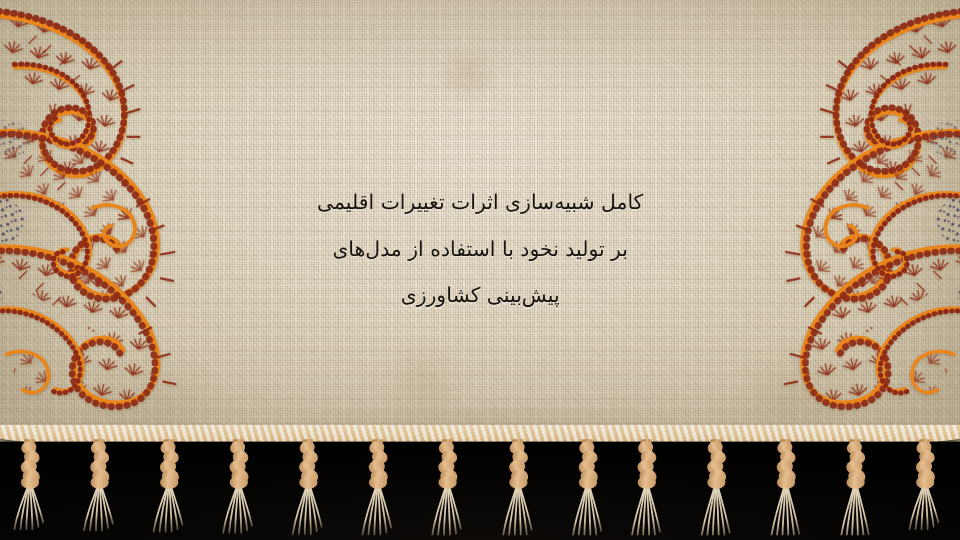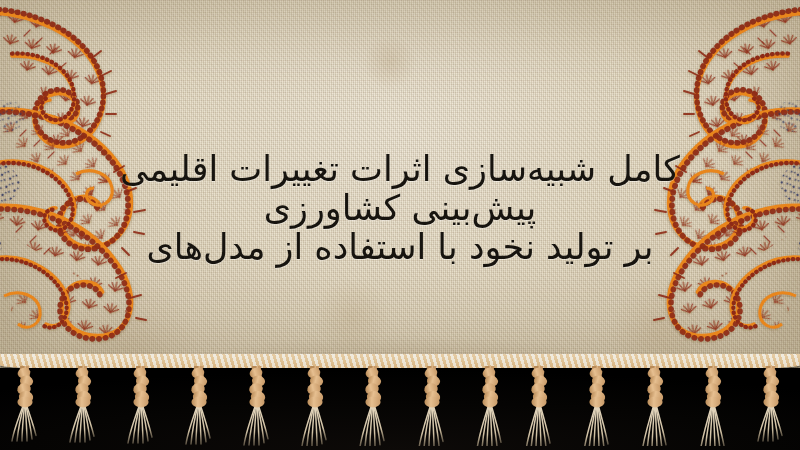--- a/index.html
+++ b/index.html
@@ -59,21 +59,21 @@
   .orn.right{right:-36px;transform:scaleX(-1);}
   .orn svg{display:block;width:100%;height:100%;}
 
   
   #titleblock{
     position:absolute;left:0;right:0;top:150px;
     text-align:center;
     direction:rtl;
     line-height:39px;
     color:#17140f;
-    font-size:35px;
+    font-size:17px;
     font-weight:400;
     letter-spacing:0px;
     text-shadow:0 1px 0 rgba(255,255,255,.35);
   }
   #titleblock .ln{display:block;white-space:nowrap;}
 
   
   #selvedge{
     position:absolute;left:0;top:354px;width:800px;height:20px;
     background:
@@ -252,22 +252,22 @@
             <path d="M60,40 l6,-6 M72,48 l6,-6 M86,58 l6,-6 M96,72 l6,-5"></path>
             <path d="M56,140 l6,-6 M70,150 l6,-6 M84,162 l6,-6"></path>
             <path d="M52,236 l6,-6 M66,246 l6,-6 M80,258 l6,-6"></path>
           </g>
         </g>
       </svg>
     </div>
 
     <div id="titleblock">
       <span class="ln">کامل شبیه‌سازی اثرات تغییرات اقلیمی</span>
+      <span class="ln">بر تولید نخود با استفاده از مدل‌های</span>
       <span class="ln">پیش‌بینی کشاورزی</span>
-      <span class="ln">بر تولید نخود با استفاده از مدل‌های</span>
     </div>
   </div>
 
   <div id="selvedge"></div>
   <div id="blackfield"></div>
   <div id="fringe" style="position:absolute;left:0;top:366px;width:800px;height:84px;">
       <div class="tassel" style="left: 6.57143px;">
         <svg viewBox="0 0 44 80" xmlns="http://www.w3.org/2000/svg" aria-hidden="true">
           <defs>
             <linearGradient id="cg0" x1="0" y1="0" x2="1" y2="0">

